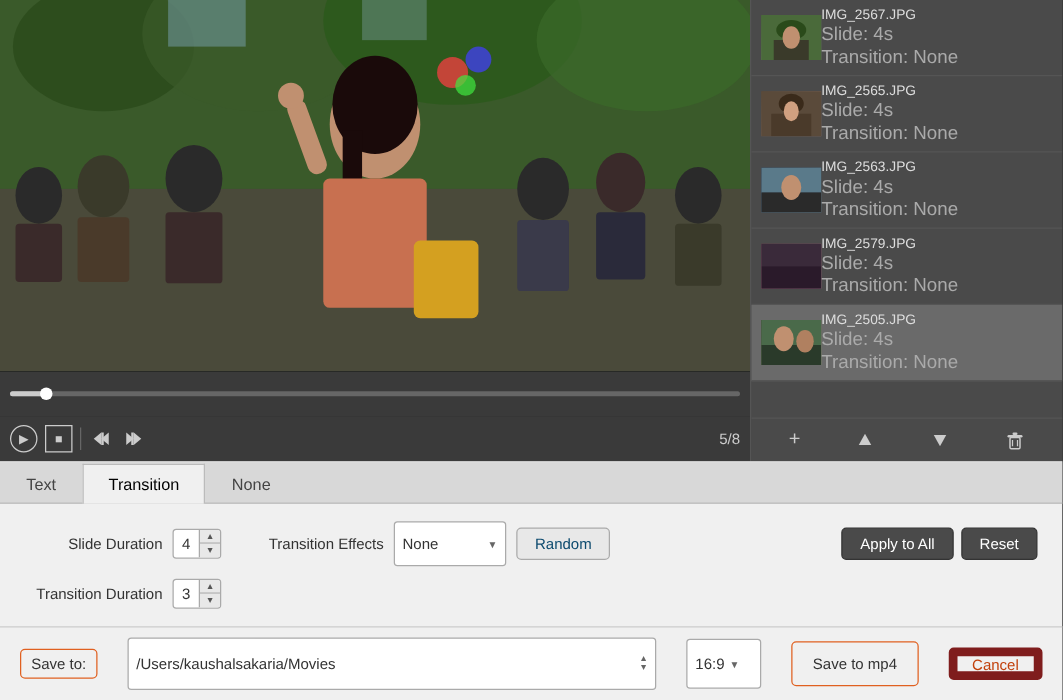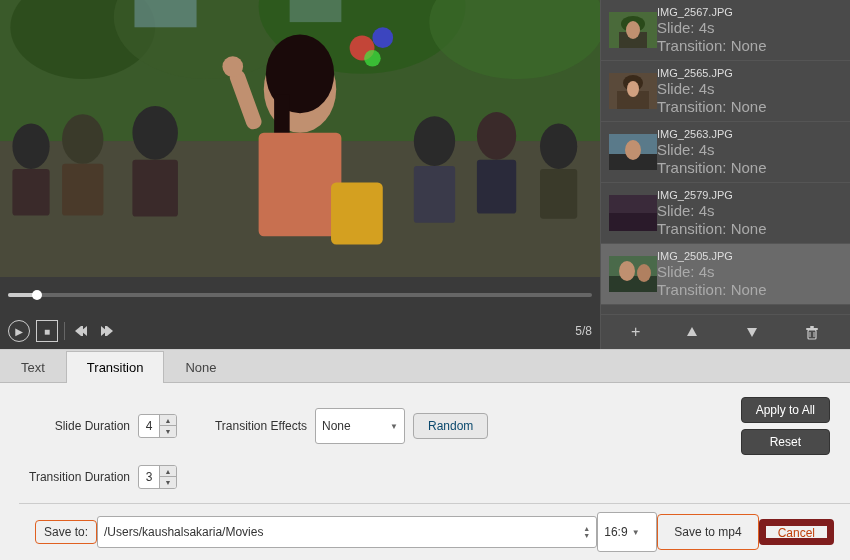--- a/index.html
+++ b/index.html
@@ -367,49 +367,49 @@
     }
 
     .btn-random {
       background: #e8e8e8;
       color: #0c4a6e;
       border-color: #aaa;
     }
 
     .action-buttons {
       display: flex;
-      flex-direction: column;
+      flex-direction: row;
       gap: 6px;
       margin-left: auto;
+      align-items: flex-end;
     }
 
     
     .footer-bar {
       background: #f0f0f0;
       border-top: 1px solid #ccc;
       padding: 8px 16px;
       display: flex;
       align-items: center;
-      gap: 0;
-      margin-left: 19px;
+      gap: 24px;
     }
 
     .save-to-label {
       font-size: 12px;
       color: #333;
       border: 1.5px solid #e06020;
       border-radius: 4px;
       padding: 4px 8px;
       background: transparent;
       cursor: pointer;
     }
 
     .path-input {
       flex: 1;
-      height: 32px;
+      height: 42px;
       border: 1px solid #aaa;
       border-radius: 3px;
       padding: 0 6px;
       font-size: 12px;
       color: #333;
       background: #fff;
       display: flex;
       align-items: center;
       justify-content: space-between;
     }

